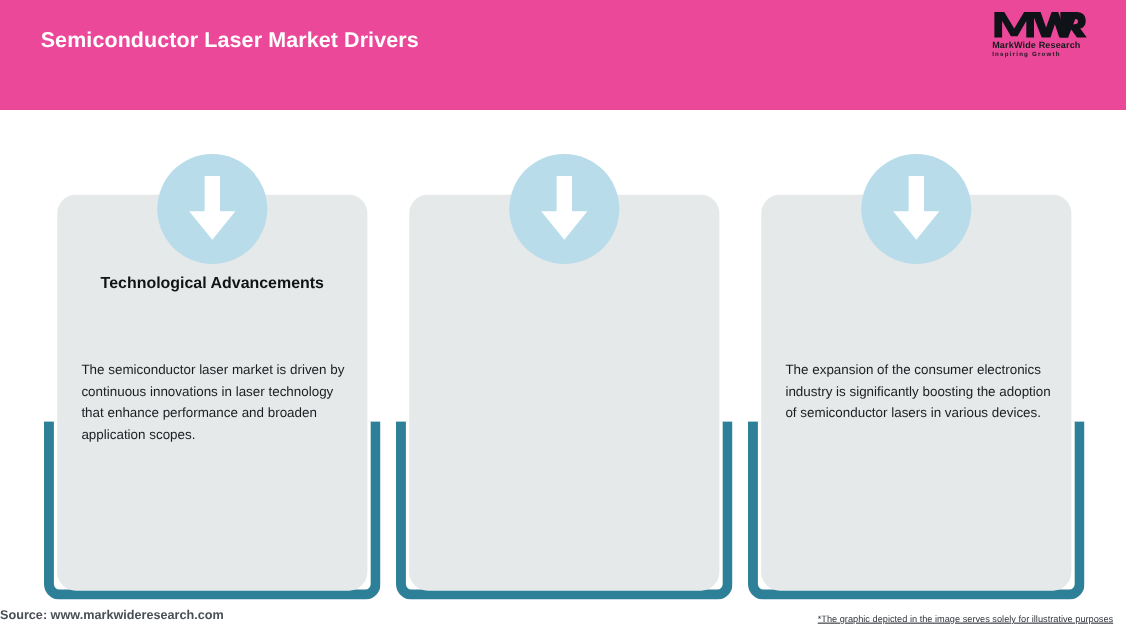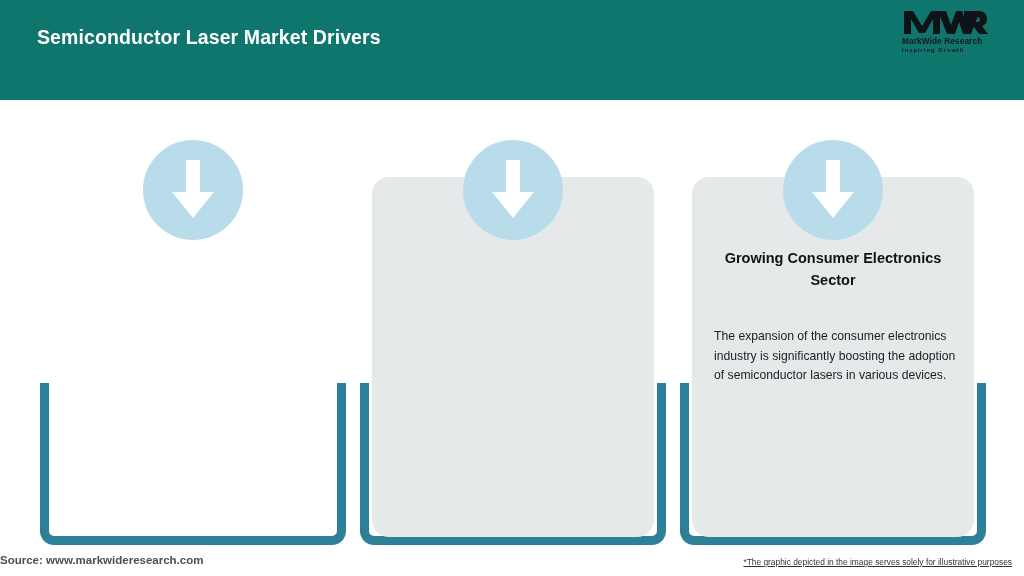--- a/index.html
+++ b/index.html
@@ -15,21 +15,21 @@
     position: relative;
   }
 
   
   #header-band {
     position: absolute;
     left: 0;
     top: 0;
     width: 1024px;
     height: 100px;
-    background: #0f766e;
+    background: #ec4899;
     box-sizing: border-box;
   }
   #page-title {
     position: absolute;
     left: 37px;
     top: 26px;
     font-size: 19.5px;
     font-weight: bold;
     color: #ffffff;
     letter-spacing: 0.1px;
@@ -190,20 +190,24 @@
     </span>
     <span id="logo-name">MarkWide Research</span>
     <span id="logo-tagline">Inspiring Growth</span>
   </div>
 </div>
 
 <div id="cards-area">
 
   <div class="card-group g0">
     <div class="bracket"></div>
+    <div class="card-panel">
+      <div class="card-heading">Technological Advancements</div>
+      <div class="card-body">The semiconductor laser market is driven by continuous innovations in laser technology that enhance performance and broaden application scopes.</div>
+    </div>
     <div class="icon-badge">
       <svg width="46" height="60" viewBox="0 0 46 60" aria-hidden="true">
         <path d="M16 0 L30 0 L30 32 L44 32 L23 58 L2 32 L16 32 Z" fill="#ffffff"></path>
       </svg>
     </div>
   </div>
 
   <div class="card-group g1">
     <div class="bracket"></div>
     <div class="card-panel">
@@ -211,21 +215,20 @@
     <div class="icon-badge">
       <svg width="46" height="60" viewBox="0 0 46 60" aria-hidden="true">
         <path d="M16 0 L30 0 L30 32 L44 32 L23 58 L2 32 L16 32 Z" fill="#ffffff"></path>
       </svg>
     </div>
   </div>
 
   <div class="card-group g2">
     <div class="bracket"></div>
     <div class="card-panel">
-      <div class="card-heading">Growing Consumer Electronics Sector</div>
       <div class="card-body">The expansion of the consumer electronics industry is significantly boosting the adoption of semiconductor lasers in various devices.</div>
     </div>
     <div class="icon-badge">
       <svg width="46" height="60" viewBox="0 0 46 60" aria-hidden="true">
         <path d="M16 0 L30 0 L30 32 L44 32 L23 58 L2 32 L16 32 Z" fill="#ffffff"></path>
       </svg>
     </div>
   </div>
 
 </div>

